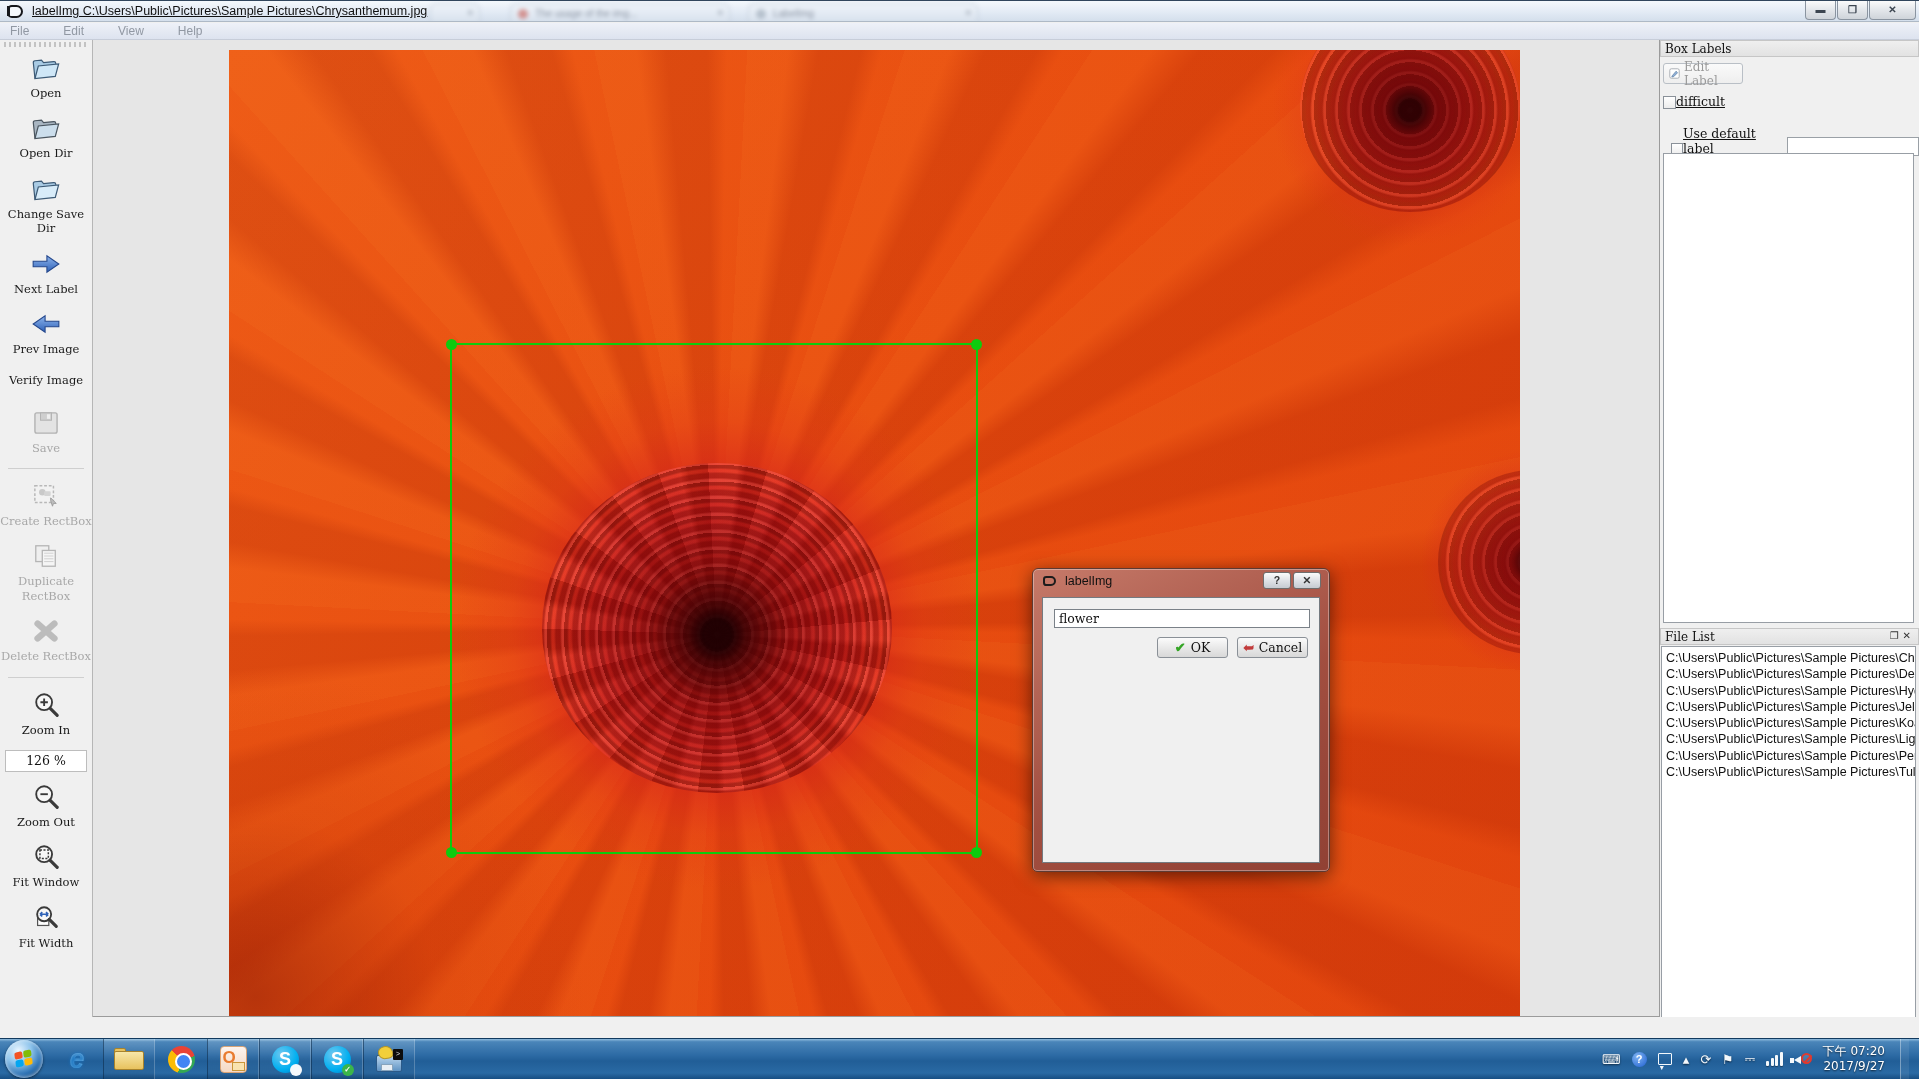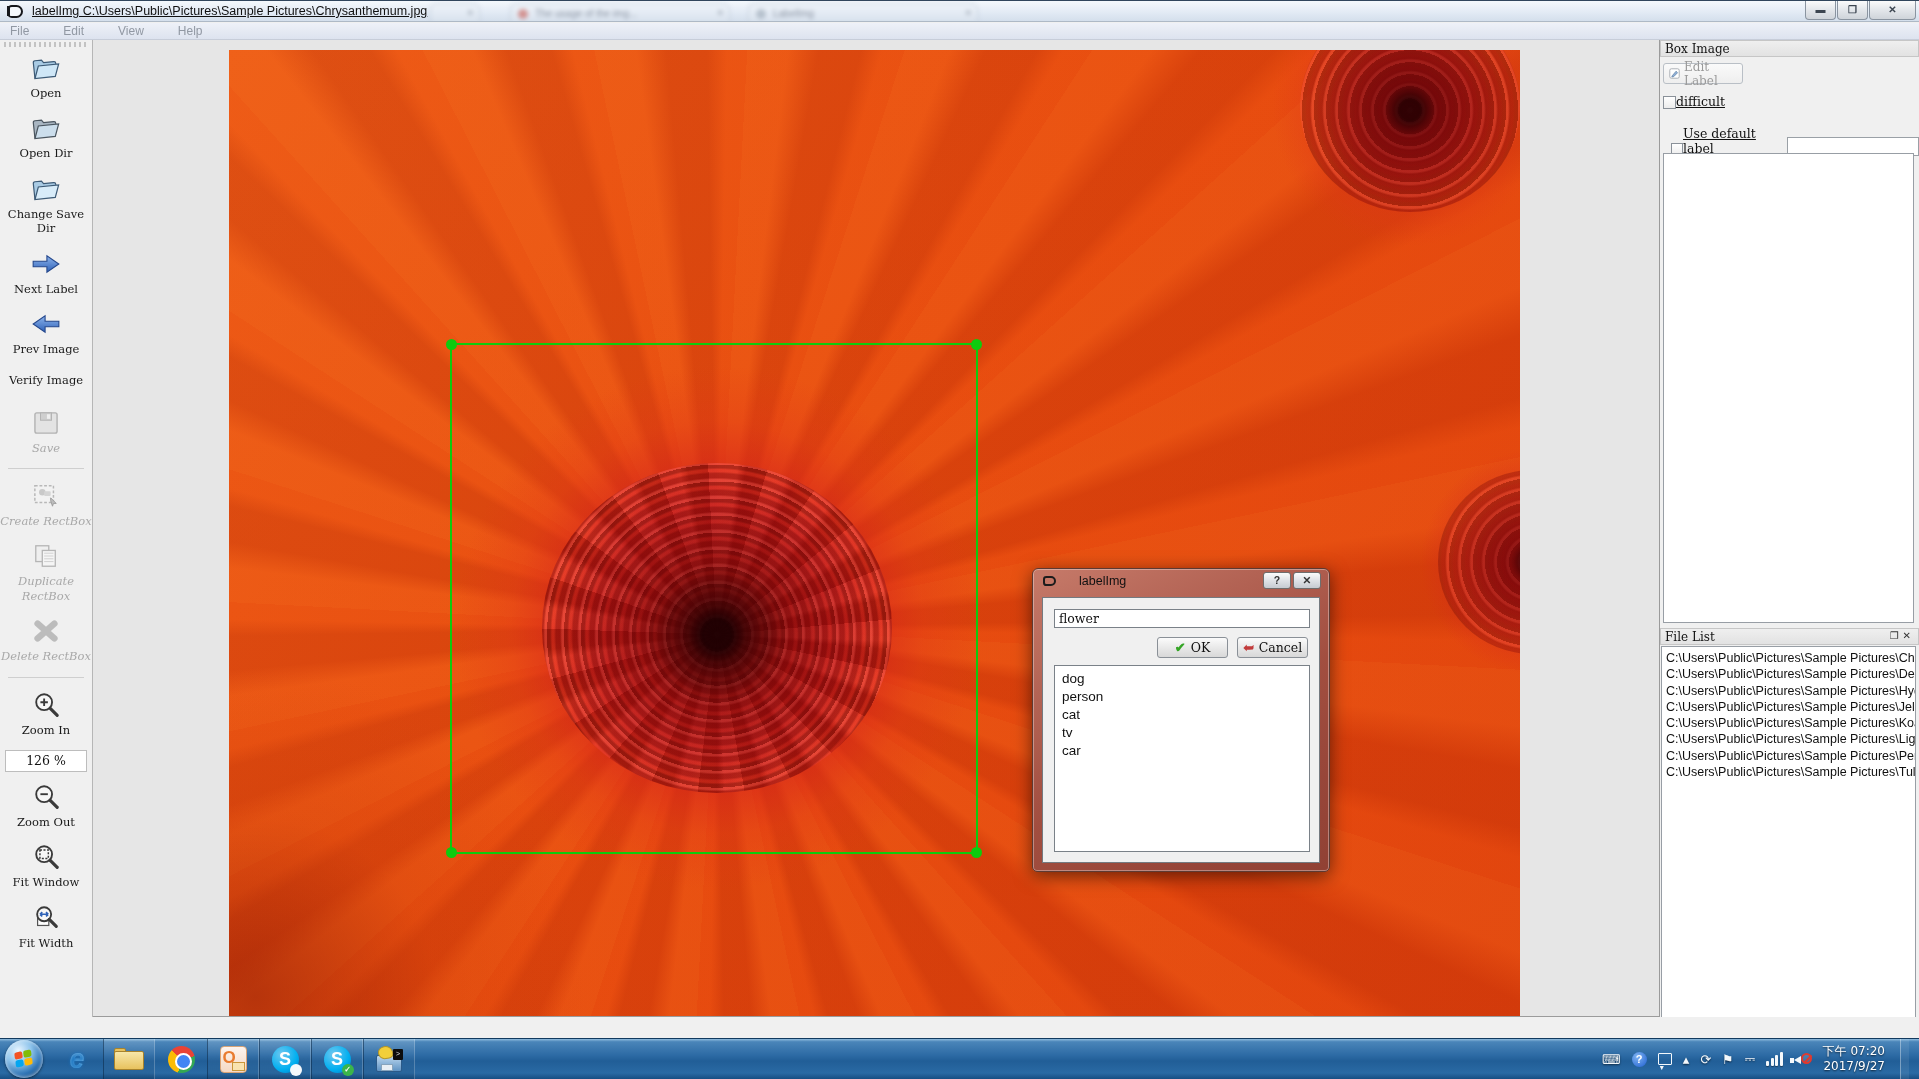--- a/index.html
+++ b/index.html
@@ -37,21 +37,21 @@
   .main { position:absolute; left:0; top:40px; width:1919px; height:977px; display:flex; }
 
   
   .toolbar { width:93px; height:100%; background:#f0f0f0; border-right:1px solid #b6b6b6;
     font-family:"DejaVu Serif", serif; overflow:hidden; }
   .tb-handle { height:5px; margin:2px 4px 6px 4px;
     background:repeating-linear-gradient(90deg,#c3c3c3 0 2px, transparent 2px 5px); }
   .titem { display:flex; flex-direction:column; align-items:center; margin-bottom:13px; }
   .titem .ticon { height:30px; display:flex; align-items:center; justify-content:center; }
   .titem .tlabel { font-size:11.5px; color:#1a1a1a; text-align:center; line-height:1.25; margin-top:3px; }
-  .titem.disabled .tlabel { color:#a8a8a8;font-style:italic; }
+  .titem.disabled .tlabel { color:#a8a8a8; }
   .tsep { height:1px; background:#cfcfcf; margin:4px 8px 12px 8px; }
   .zoombox { width:82px; height:22px; margin:2px auto 10px auto; background:#fff; border:1px solid #bdbdbd;
     font-size:12.5px; text-align:center; line-height:20px; color:#111; }
 
   
   .canvas { flex:1; position:relative; background:#e6e6e6; border-right:1px solid #9b9b9b; border-bottom:1px solid #9b9b9b; overflow:hidden; }
   .photo { position:absolute; left:136px; top:10px; width:1291px; height:966px; overflow:hidden;
     background-color:#e0470d;
     background-image:
       radial-gradient(circle at 37.8% 59.8%, rgba(20,0,2,.92) 0, rgba(58,3,5,.9) 18px, rgba(112,6,9,.85) 46px, rgba(166,13,19,.8) 86px, rgba(196,20,28,.72) 122px, rgba(214,32,29,.55) 162px, rgba(225,50,26,.3) 206px, rgba(230,70,15,0) 262px),
@@ -103,21 +103,21 @@
   .filelist-list { margin:1px 3px 0 1px; height:372px; background:#fff; border:1px solid #989ea5;
     font-family:"Liberation Sans", sans-serif; font-size:12.5px; color:#111; padding:3px 0 0 4px; overflow:hidden; }
   .file-item { height:16.3px; line-height:16.3px; white-space:nowrap; overflow:hidden; }
 
   
   .dialog { position:absolute; left:1032px; top:568px; width:298px; height:304px; border-radius:6px 6px 5px 5px;
     background:linear-gradient(150deg, rgba(196,124,110,.95), rgba(158,78,66,.95) 55%, rgba(140,64,54,.95));
     border:1px solid #5d3a33; box-shadow:0 4px 18px rgba(0,0,0,.55), inset 0 0 0 1px rgba(255,255,255,.35); }
   .dlg-titlebar { height:26px; position:relative; }
   .dlg-icon { position:absolute; left:10px; top:7px; width:13px; height:10px; border:2px solid #1c1c1c; border-radius:4px 6px 6px 4px; background:transparent; }
-  .dlg-title { position:absolute; left:32px; top:5px; font-size:12.5px; color:#111;margin-left:14px; }
+  .dlg-title { position:absolute; left:32px; top:5px; font-size:12.5px; color:#111; }
   .dlg-btns { position:absolute; right:8px; top:3px; display:flex; gap:2px; }
   .dlg-sysbtn { width:28px; height:17px; border:1px solid #6e6e6e; border-radius:3px;
     background:linear-gradient(#fbfbfb,#dfe2e6 50%,#c6cbd1); font-size:10.5px; font-weight:bold; color:#333;
     text-align:center; line-height:15px; }
   .dlg-body { position:absolute; left:9px; top:28px; width:278px; height:266px; background:#f0f0f0; border:1px solid #74records7a80; border:1px solid #747a80; }
   .dlg-input { position:absolute; left:11px; top:11px; width:256px; height:19px; background:#fff;
     border:1px solid #7a8188; font-family:"DejaVu Serif", serif; font-size:12.5px; color:#111; padding:0 4px; }
   .dlg-buttonrow { position:absolute; right:11px; top:39px; display:flex; gap:9px; }
   .dlg-btn { width:71px; height:21px; border:1px solid #8a9097; border-radius:3px;
     background:linear-gradient(#fbfbfb,#e9e9e9 50%,#d8d8d8); font-family:"DejaVu Serif", serif; font-size:12.5px; color:#111;
@@ -408,21 +408,21 @@
         <div class="handle tl"></div>
         <div class="handle tr"></div>
         <div class="handle bl"></div>
         <div class="handle br"></div>
       </div>
     </div>
   </div>
 
   <div class="rightcol">
     <div class="dock-header">
-      <span>Box Image</span>
+      <span>Box Labels</span>
     </div>
 
     <div class="editlabel-btn">
       <svg width="13" height="13" viewBox="0 0 14 14">
           <rect x="1" y="1" width="12" height="12" rx="2" fill="#fff" stroke="#9aa0a6"></rect>
           <path d="M4 10 L9 4 L11 6 L6 11 L3.5 11.5 Z" fill="#8fb0d8" stroke="#5a7a9c" stroke-width=".8"></path>
         </svg>
       <span>Edit Label</span>
     </div>
 
@@ -474,27 +474,20 @@
     <div class="dlg-buttonrow">
       <div class="dlg-btn">
         <span class="ok-glyph">✔</span>
         <span>OK</span>
       </div>
       <div class="dlg-btn">
         <span class="cancel-glyph">➥</span>
         <span>Cancel</span>
       </div>
     </div>
-    <div class="dlg-list">
-      <div class="dlg-opt">dog</div>
-      <div class="dlg-opt">person</div>
-      <div class="dlg-opt">cat</div>
-      <div class="dlg-opt">tv</div>
-      <div class="dlg-opt">car</div>
-    </div>
   </div>
 </div>
 
 <div class="taskbar">
   <div class="orb">
     <div class="flag">
         <i></i>
         <i></i>
         <i></i>
         <i></i>

